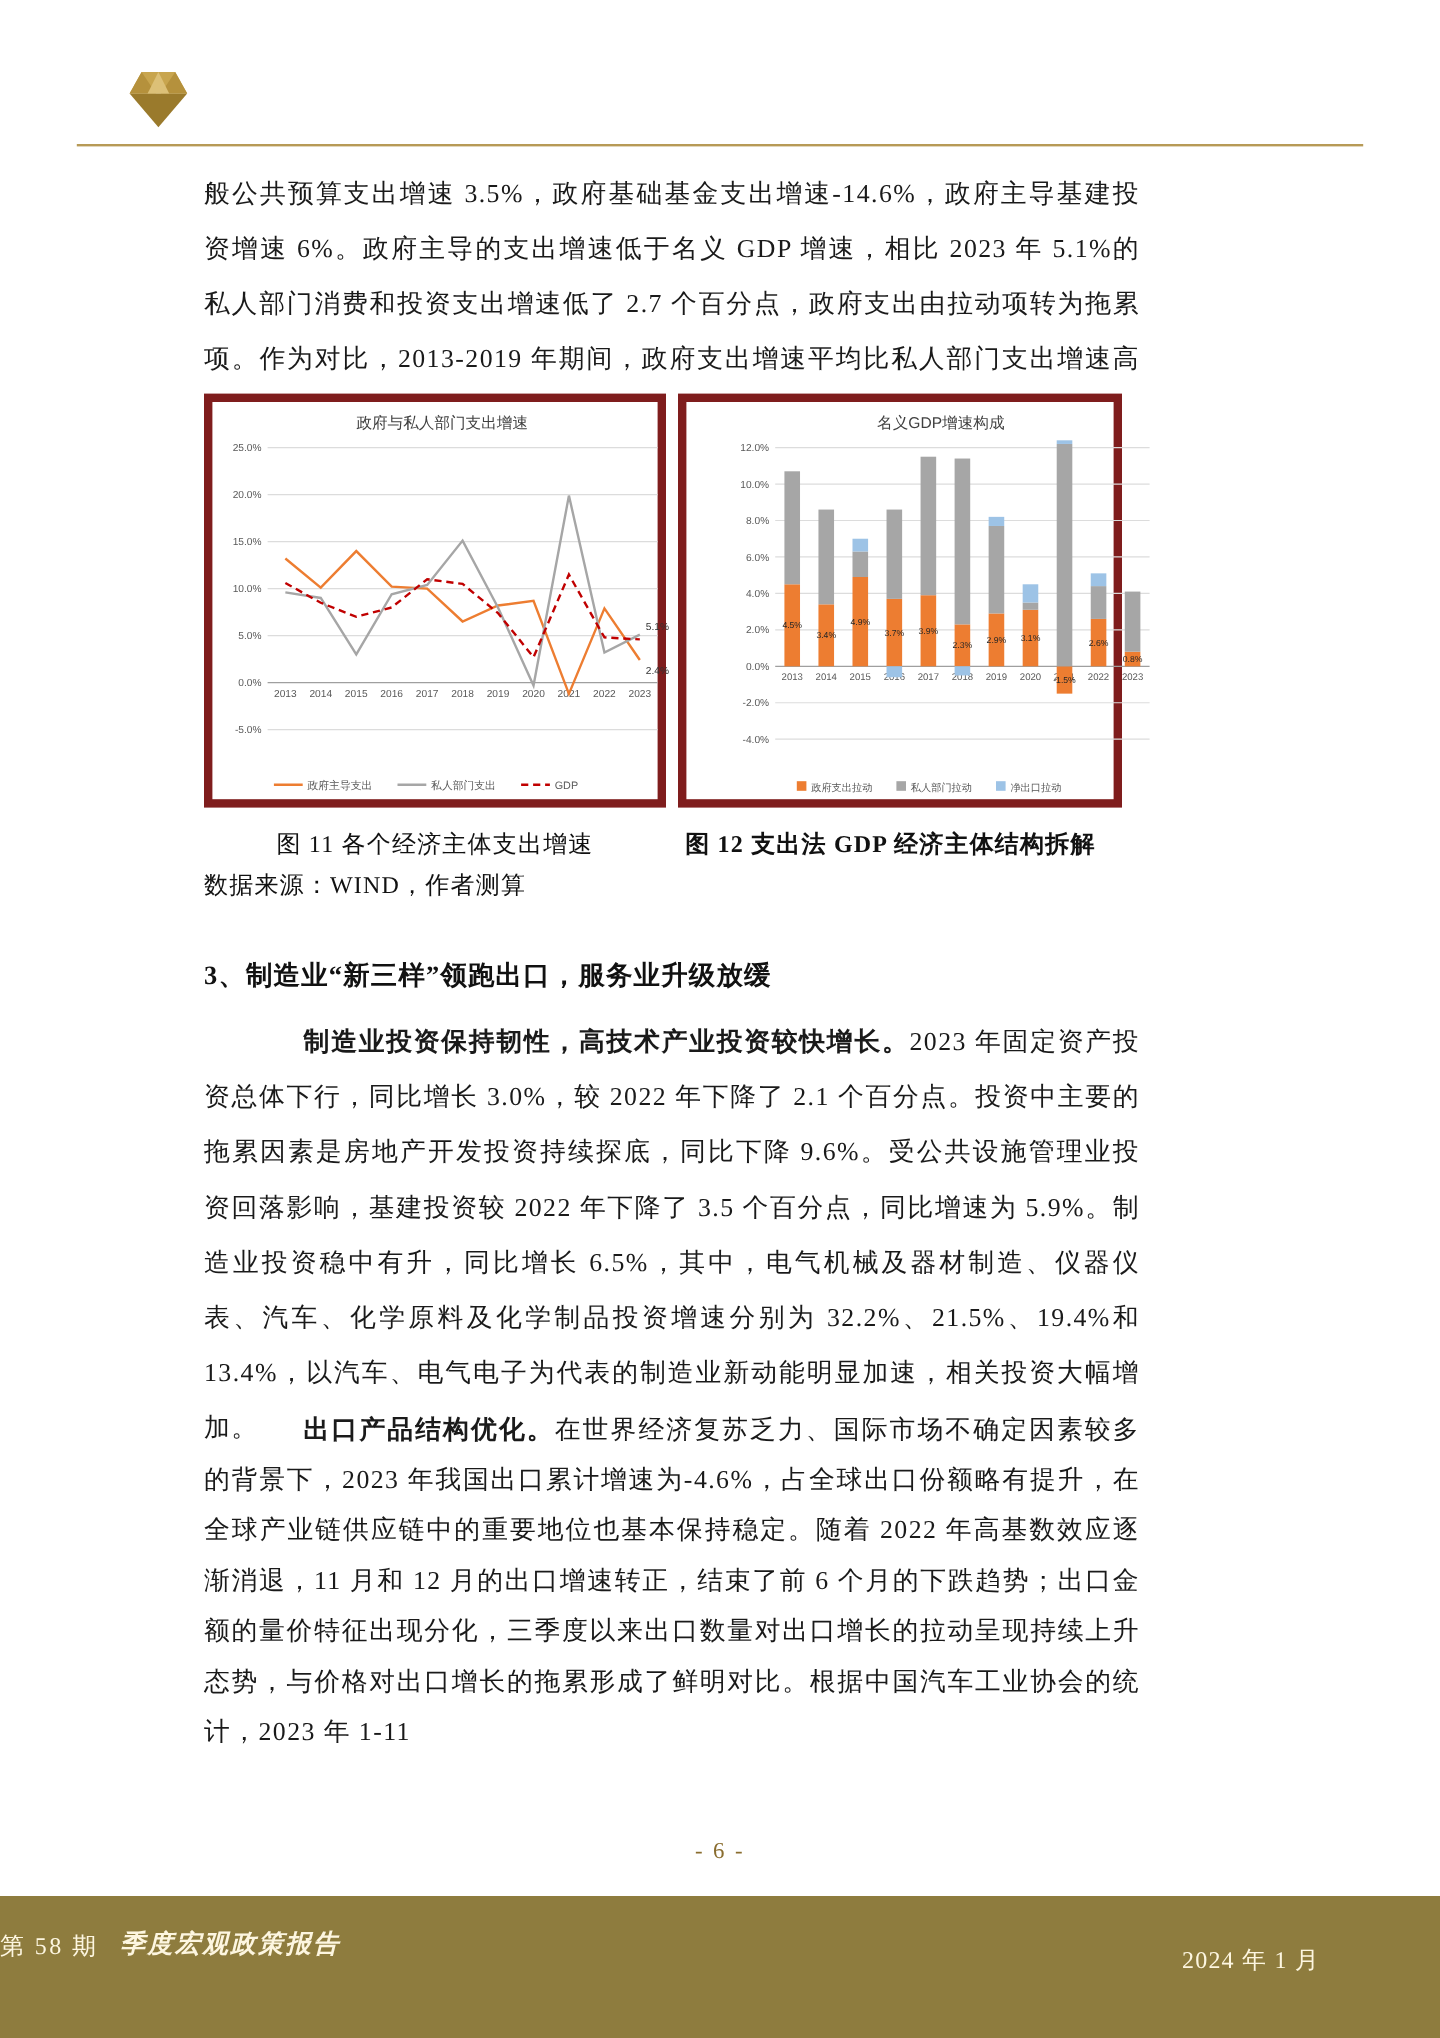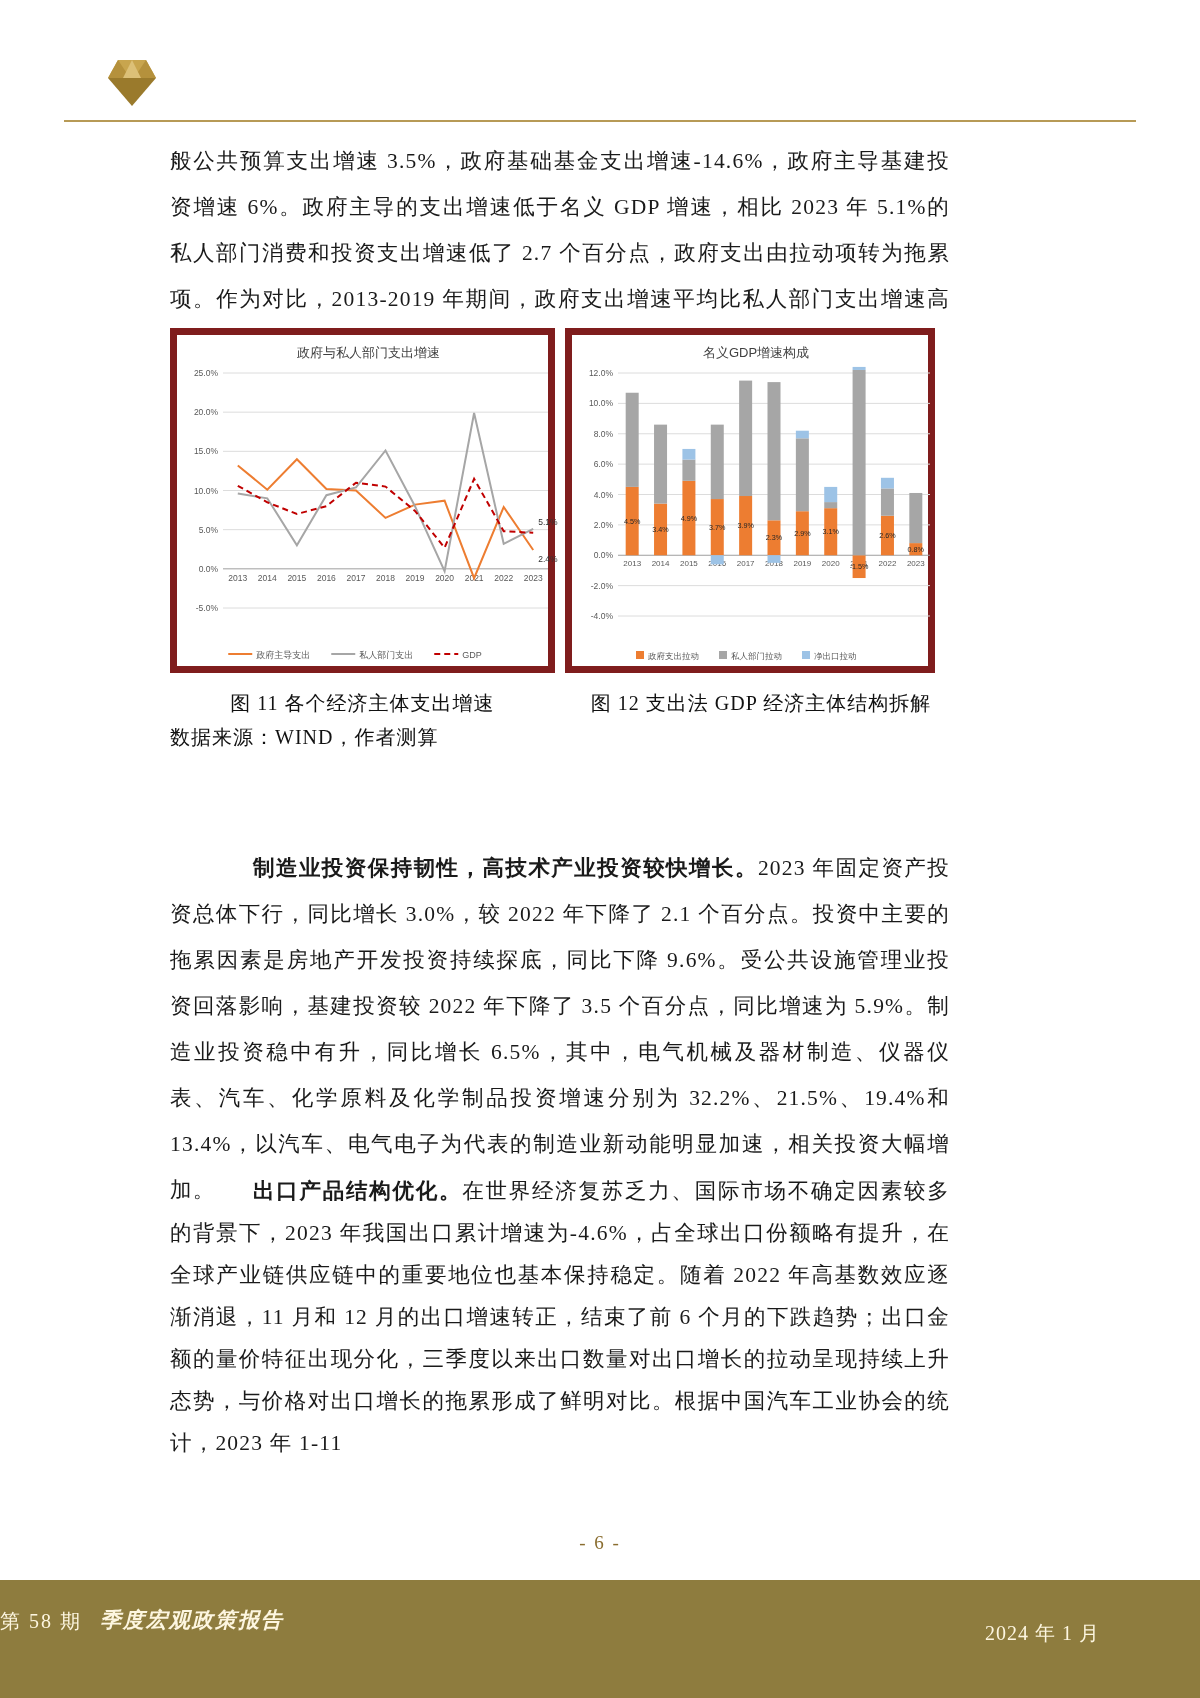--- a/index.html
+++ b/index.html
@@ -91,21 +91,21 @@
         <text x="361.22727272727275" y="189.88333333333333" font-size="8.5" fill="#333333" text-anchor="start" font-family="&quot;Liberation Sans&quot;, sans-serif">5.1%</text>
         <text x="361.22727272727275" y="227.03333333333333" font-size="8.5" fill="#333333" text-anchor="start" font-family="&quot;Liberation Sans&quot;, sans-serif">2.4%</text>
         <line x1="51.25" x2="75.25" y1="319" y2="319" stroke="#ED7D31" stroke-width="2"></line>
         <text x="79.25" y="322.5" font-size="9" fill="#595959" text-anchor="start" font-family="&quot;Liberation Sans&quot;, sans-serif">政府主导支出</text>
         <line x1="154.25" x2="178.25" y1="319" y2="319" stroke="#A6A6A6" stroke-width="2"></line>
         <text x="182.25" y="322.5" font-size="9" fill="#595959" text-anchor="start" font-family="&quot;Liberation Sans&quot;, sans-serif">私人部门支出</text>
         <line x1="257.25" x2="281.25" y1="319" y2="319" stroke="#C00000" stroke-width="2" stroke-dasharray="6 4"></line>
         <text x="285.25" y="322.5" font-size="9" fill="#595959" text-anchor="start" font-family="&quot;Liberation Sans&quot;, sans-serif">GDP</text>
       </svg>
   </div>
-  <div class="chart-box" style="left:565px;width:370px;">
+  <div class="chart-box" style="left:565px;width:370px;padding-left:28px;">
     <svg id="chart-bar" width="368" height="343">
         <text x="184" y="22" font-size="13" fill="#404040" text-anchor="middle" font-family="&quot;Liberation Sans&quot;, sans-serif">名义GDP增速构成</text>
         <line x1="46" x2="358" y1="281" y2="281" stroke="#dcdcdc" stroke-width="1"></line>
         <text x="41" y="284" font-size="8.5" fill="#595959" text-anchor="end" font-family="&quot;Liberation Sans&quot;, sans-serif">-4.0%</text>
         <line x1="46" x2="358" y1="250.625" y2="250.625" stroke="#dcdcdc" stroke-width="1"></line>
         <text x="41" y="253.625" font-size="8.5" fill="#595959" text-anchor="end" font-family="&quot;Liberation Sans&quot;, sans-serif">-2.0%</text>
         <line x1="46" x2="358" y1="220.25" y2="220.25" stroke="#9f9f9f" stroke-width="1"></line>
         <text x="41" y="223.25" font-size="8.5" fill="#595959" text-anchor="end" font-family="&quot;Liberation Sans&quot;, sans-serif">0.0%</text>
         <line x1="46" x2="358" y1="189.875" y2="189.875" stroke="#dcdcdc" stroke-width="1"></line>
         <text x="41" y="192.875" font-size="8.5" fill="#595959" text-anchor="end" font-family="&quot;Liberation Sans&quot;, sans-serif">2.0%</text>
@@ -173,23 +173,24 @@
         <rect x="64" y="316" width="8" height="8" fill="#ED7D31"></rect>
         <text x="76" y="324" font-size="8.5" fill="#595959" text-anchor="start" font-family="&quot;Liberation Sans&quot;, sans-serif">政府支出拉动</text>
         <rect x="147" y="316" width="8" height="8" fill="#A6A6A6"></rect>
         <text x="159" y="324" font-size="8.5" fill="#595959" text-anchor="start" font-family="&quot;Liberation Sans&quot;, sans-serif">私人部门拉动</text>
         <rect x="230" y="316" width="8" height="8" fill="#9DC3E6"></rect>
         <text x="242" y="324" font-size="8.5" fill="#595959" text-anchor="start" font-family="&quot;Liberation Sans&quot;, sans-serif">净出口拉动</text>
       </svg>
   </div>
 
   <div class="fig-caption" style="left:170px;width:385px;text-align:center;">图 11  各个经济主体支出增速</div>
-  <div class="fig-caption" style="left:576px;width:370px;">图 12  支出法 GDP 经济主体结构拆解</div>
+  <div class="fig-caption" style="left:557px;width:370px;font-weight:bold;">图 12  支出法 GDP 经济主体结构拆解</div>
   <div class="source-line">数据来源：WIND，作者测算</div>
 
+  <div class="section-heading">3、制造业“新三样”领跑出口，服务业升级放缓</div>
 
   <div class="para indent" style="top:845px;">
     <span class="bold-lead">制造业投资保持韧性，高技术产业投资较快增长。</span><span>2023 年固定资产投资总体下行，同比增长 3.0%，较 2022 年下降了 2.1 个百分点。投资中主要的拖累因素是房地产开发投资持续探底，同比下降 9.6%。受公共设施管理业投资回落影响，基建投资较 2022 年下降了 3.5 个百分点，同比增速为 5.9%。制造业投资稳中有升，同比增长 6.5%，其中，电气机械及器材制造、仪器仪表、汽车、化学原料及化学制品投资增速分别为 32.2%、21.5%、19.4%和 13.4%，以汽车、电气电子为代表的制造业新动能明显加速，相关投资大幅增加。</span>
   </div>
 
   <div class="para indent" style="top:1170px;line-height:42px;">
     <span class="bold-lead">出口产品结构优化。</span><span>在世界经济复苏乏力、国际市场不确定因素较多的背景下，2023 年我国出口累计增速为-4.6%，占全球出口份额略有提升，在全球产业链供应链中的重要地位也基本保持稳定。随着 2022 年高基数效应逐渐消退，11 月和 12 月的出口增速转正，结束了前 6 个月的下跌趋势；出口金额的量价特征出现分化，三季度以来出口数量对出口增长的拉动呈现持续上升态势，与价格对出口增长的拖累形成了鲜明对比。根据中国汽车工业协会的统计，2023 年 1-11</span>
   </div>
 
   <div class="page-number">- 6 -</div>

